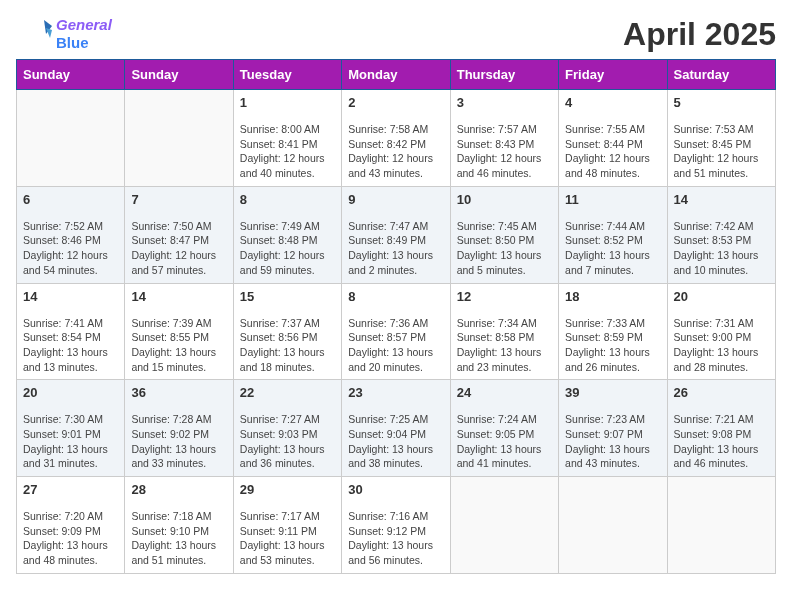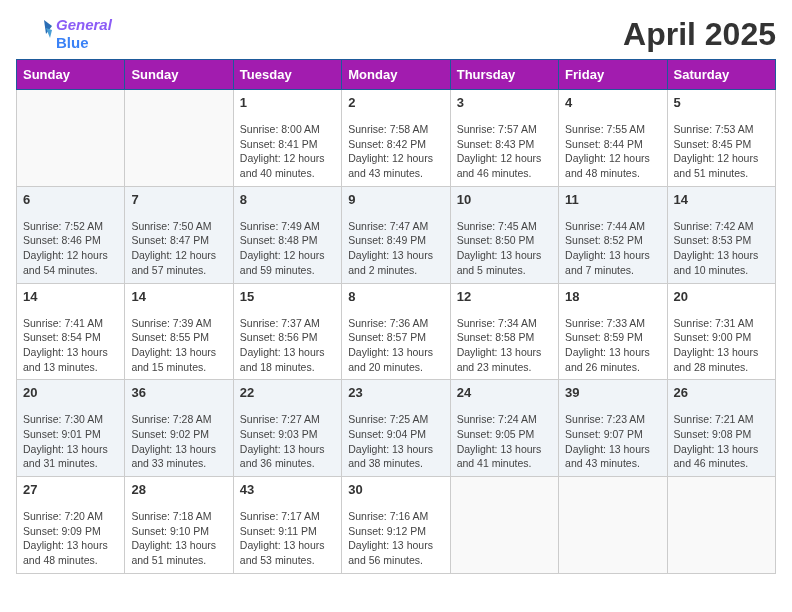--- a/index.html
+++ b/index.html
@@ -226,21 +226,21 @@
       <tr>
         <td>
           <span class="day-number">27</span>
           <div class="day-info">Sunrise: 7:20 AM<br>Sunset: 9:09 PM<br>Daylight: 13 hours and 48 minutes.</div>
         </td>
         <td>
           <span class="day-number">28</span>
           <div class="day-info">Sunrise: 7:18 AM<br>Sunset: 9:10 PM<br>Daylight: 13 hours and 51 minutes.</div>
         </td>
         <td>
-          <span class="day-number">43</span>
+          <span class="day-number">29</span>
           <div class="day-info">Sunrise: 7:17 AM<br>Sunset: 9:11 PM<br>Daylight: 13 hours and 53 minutes.</div>
         </td>
         <td>
           <span class="day-number">30</span>
           <div class="day-info">Sunrise: 7:16 AM<br>Sunset: 9:12 PM<br>Daylight: 13 hours and 56 minutes.</div>
         </td>
         <td class="empty"></td>
         <td class="empty"></td>
         <td class="empty"></td>
       </tr>

